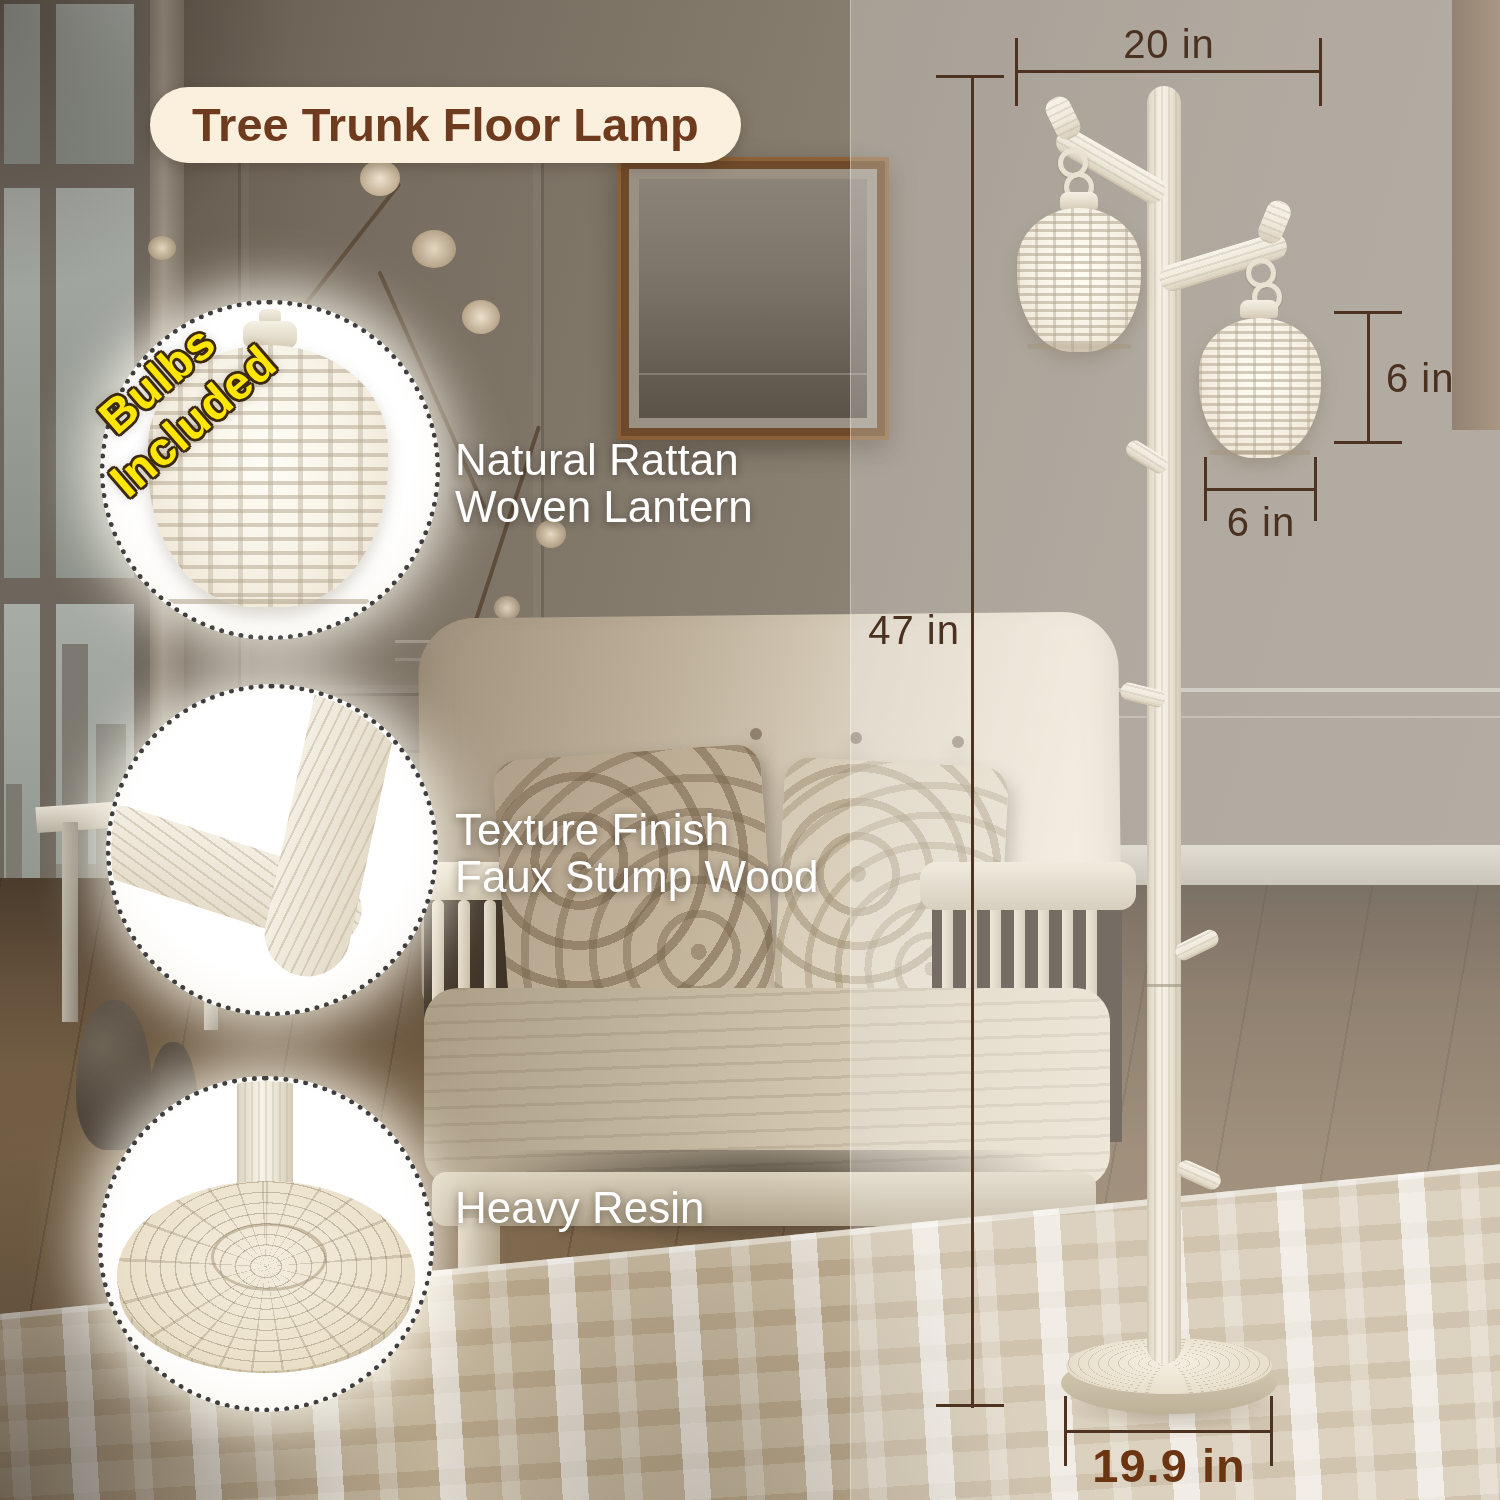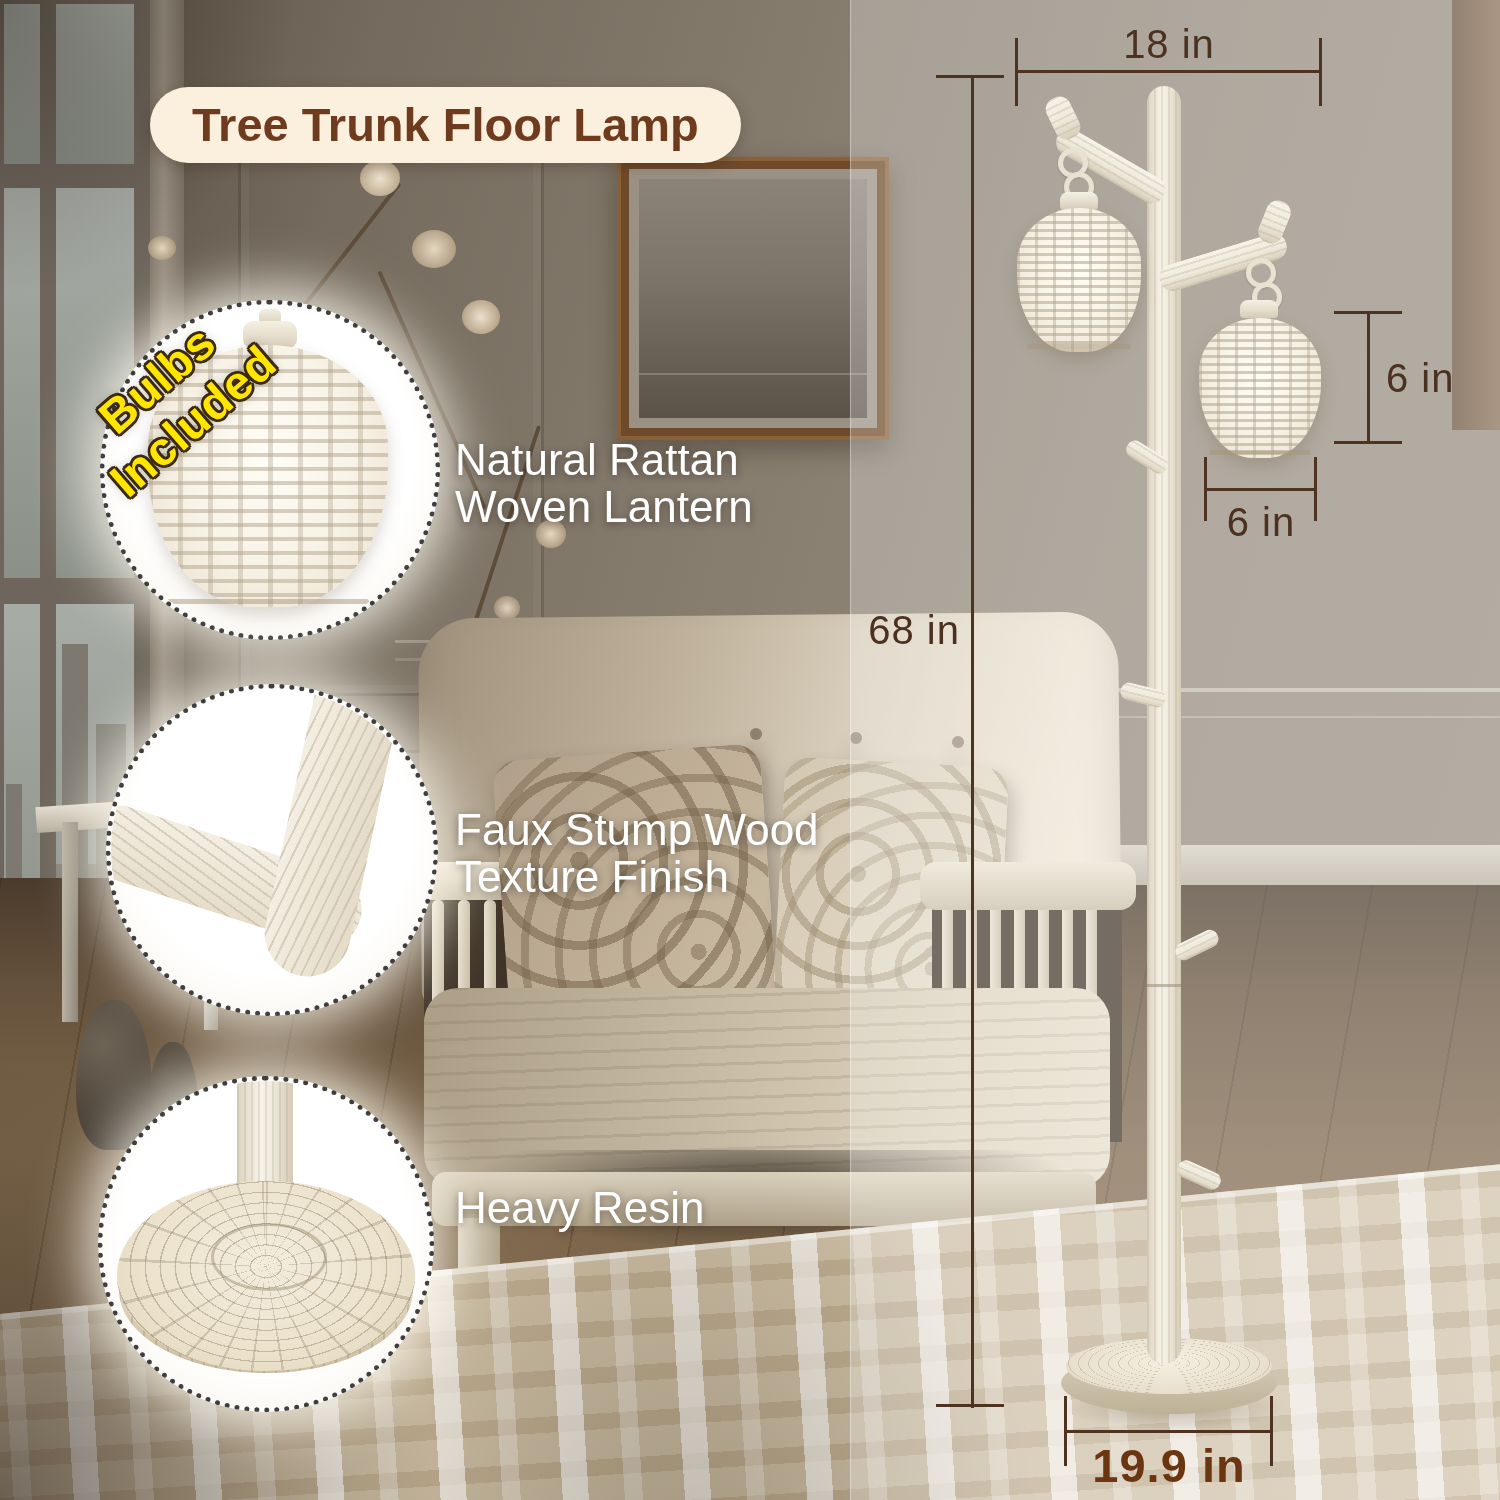--- a/index.html
+++ b/index.html
@@ -275,28 +275,28 @@
 
   <div class="abs ring" style="left:1246px;top:258px;"></div>
   <div class="abs ring" style="left:1252px;top:282px;"></div>
   <div class="abs shade-cap" style="left:1240px;top:300px;"></div>
   <div class="abs weave shade" style="left:1199px;top:318px;width:122px;height:140px;"></div>
 
   <div>
     <div class="abs dim" style="left:1016px;top:70px;width:306px;height:3px;"></div>
     <div class="abs dim" style="left:1015px;top:38px;width:3px;height:68px;"></div>
     <div class="abs dim" style="left:1319px;top:38px;width:3px;height:68px;"></div>
-    <div class="abs dim-label" style="left:1016px;top:22px;width:306px;text-align:center;">18 in</div>
+    <div class="abs dim-label" style="left:1016px;top:22px;width:306px;text-align:center;">20 in</div>
   </div>
 
   <div>
     <div class="abs dim" style="left:971px;top:77px;width:3px;height:1331px;"></div>
     <div class="abs dim" style="left:936px;top:75px;width:68px;height:3px;"></div>
     <div class="abs dim" style="left:936px;top:1404px;width:68px;height:3px;"></div>
-    <div class="abs dim-label" style="left:810px;top:608px;width:150px;text-align:right;">68 in</div>
+    <div class="abs dim-label" style="left:810px;top:608px;width:150px;text-align:right;">47 in</div>
   </div>
 
   <div>
     <div class="abs dim" style="left:1367px;top:312px;width:3px;height:132px;"></div>
     <div class="abs dim" style="left:1334px;top:311px;width:68px;height:3px;"></div>
     <div class="abs dim" style="left:1334px;top:441px;width:68px;height:3px;"></div>
     <div class="abs dim-label" style="left:1386px;top:356px;width:120px;">6 in</div>
   </div>
 
   <div>
@@ -332,20 +332,20 @@
   </div>
 
   <div class="abs badge">Tree Trunk Floor Lamp</div>
   <div class="abs sticker">Bulbs Included</div>
 
   <div class="abs feature-label" style="left:455px;top:436px;width:430px;">
     <span style="display:block;">Natural Rattan</span>
     <span style="display:block;">Woven Lantern</span>
   </div>
   <div class="abs feature-label" style="left:455px;top:806px;width:430px;">
+    <span style="display:block;">Texture Finish</span>
     <span style="display:block;">Faux Stump Wood</span>
-    <span style="display:block;">Texture Finish</span>
   </div>
   <div class="abs feature-label" style="left:455px;top:1184px;width:430px;">
     <span style="display:block;">Heavy Resin</span>
   </div>
 
 </div>
 
 </body></html>

